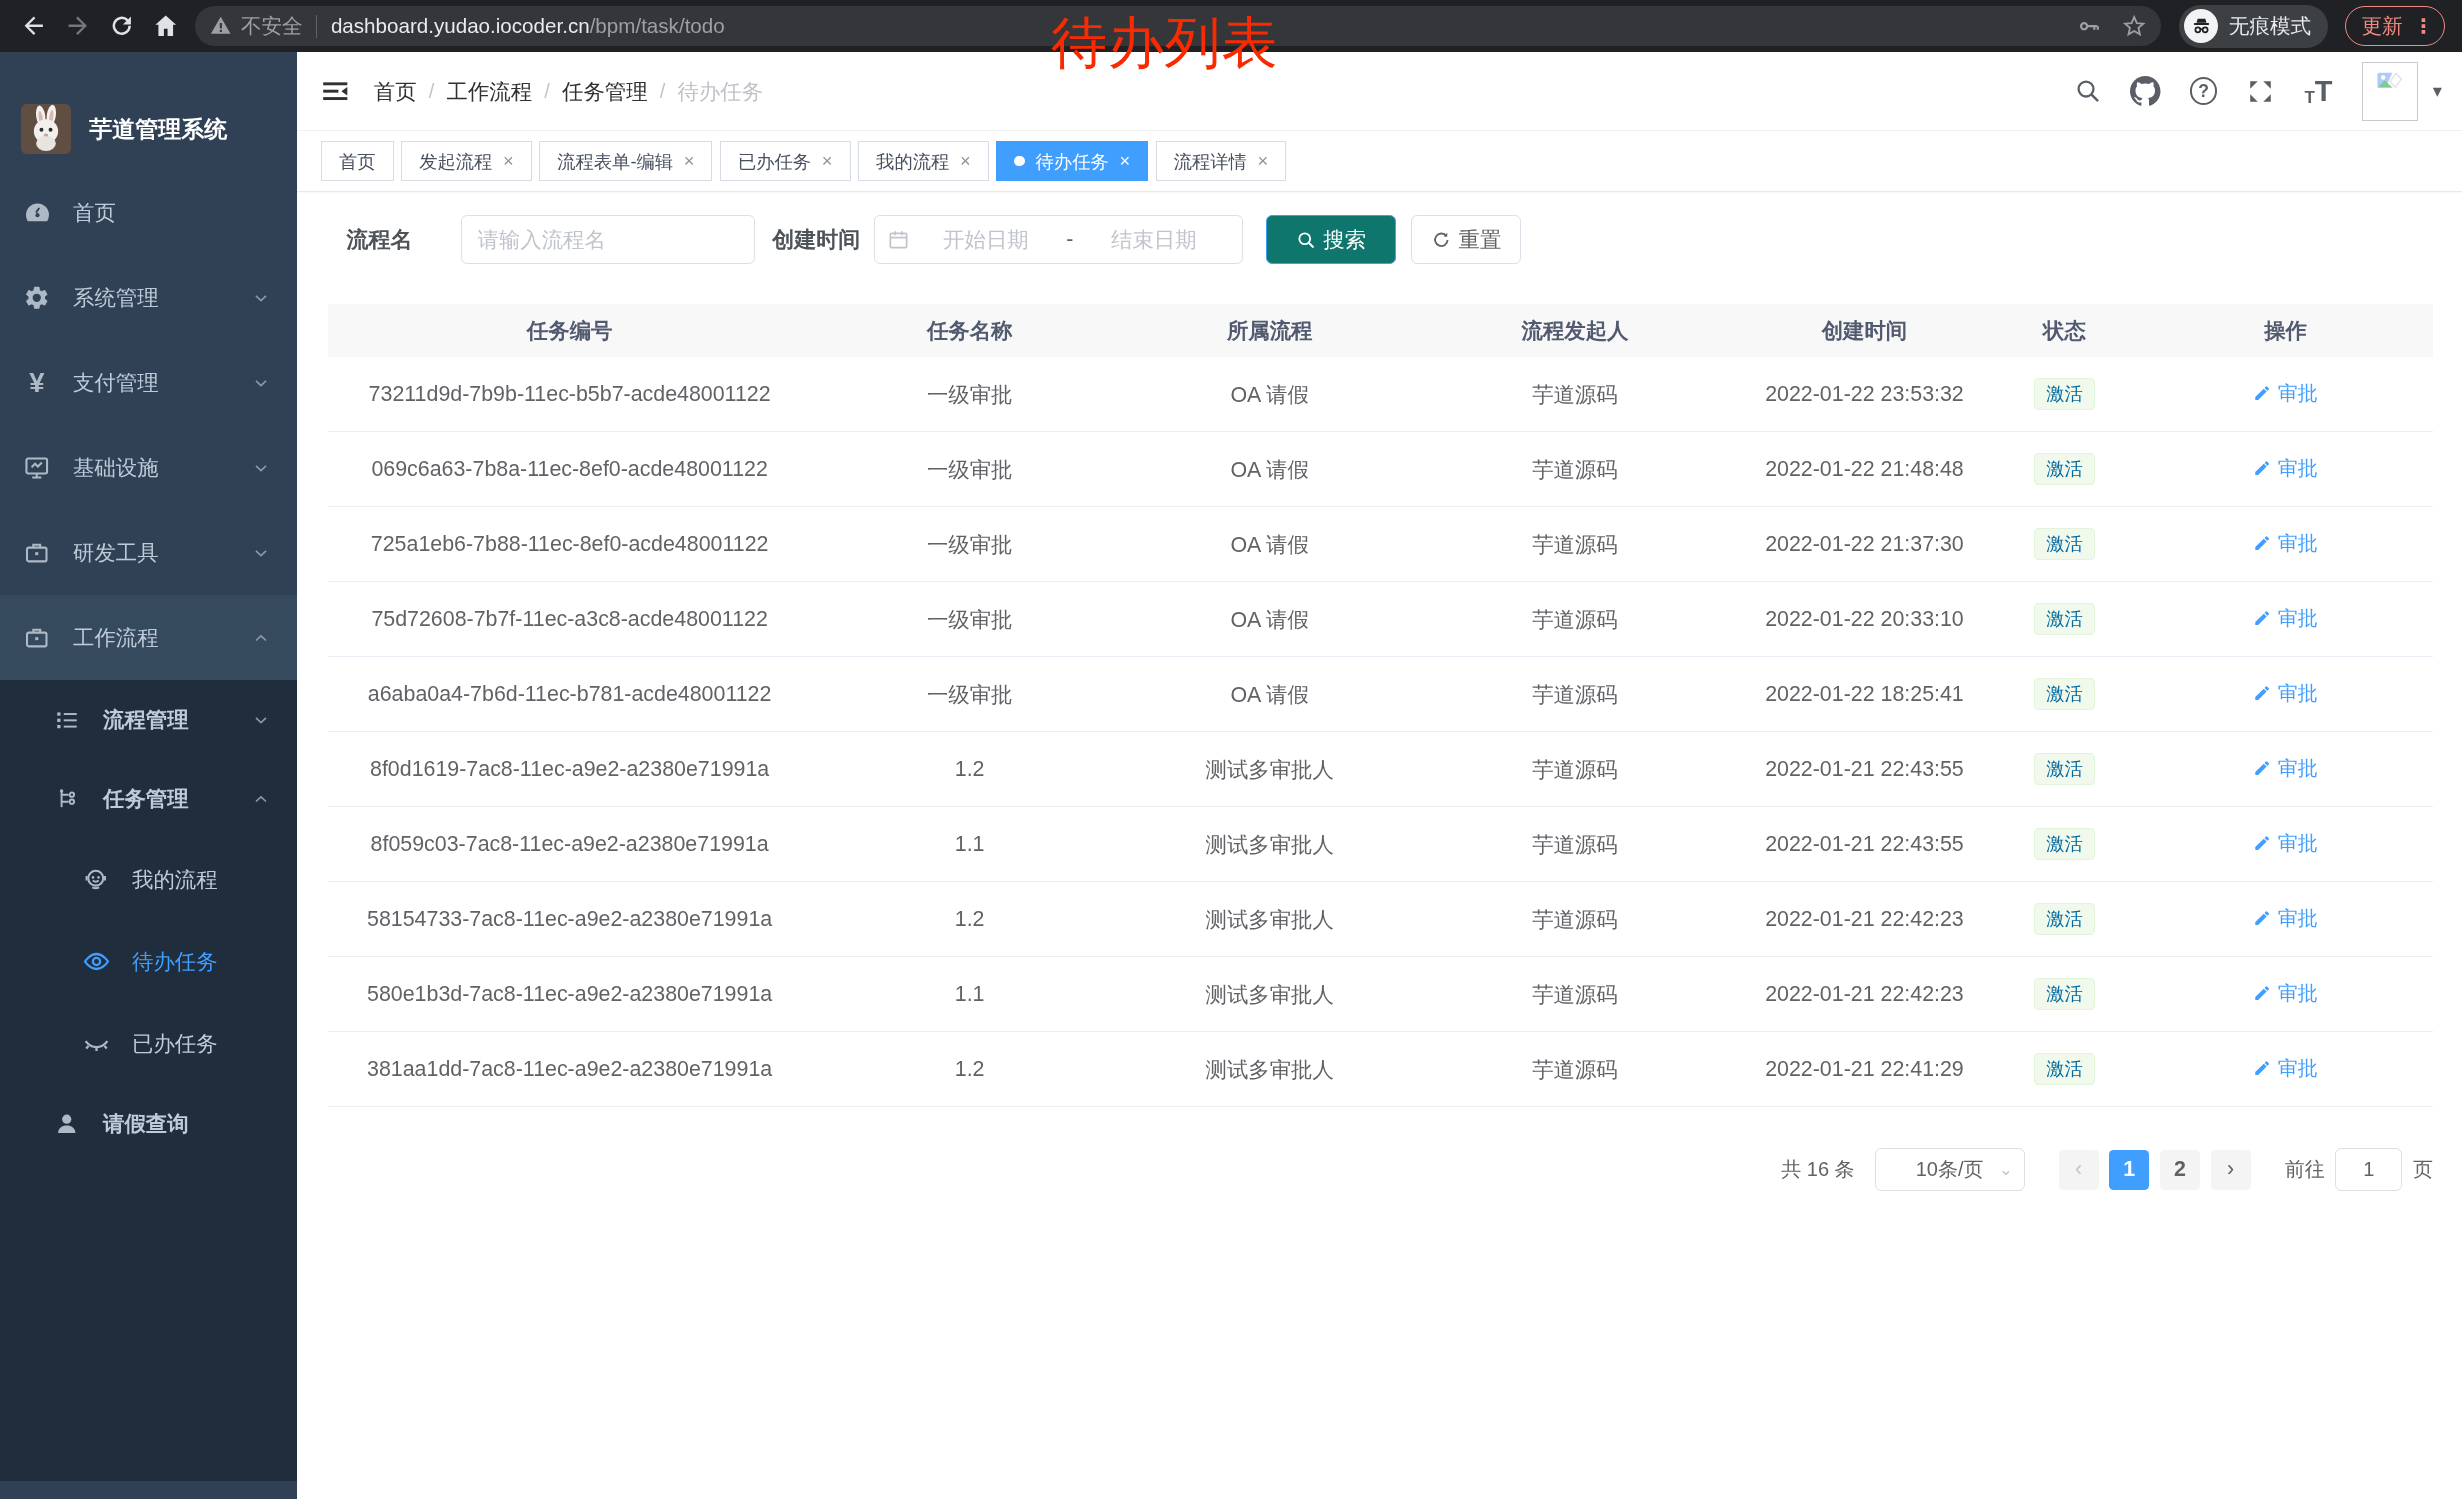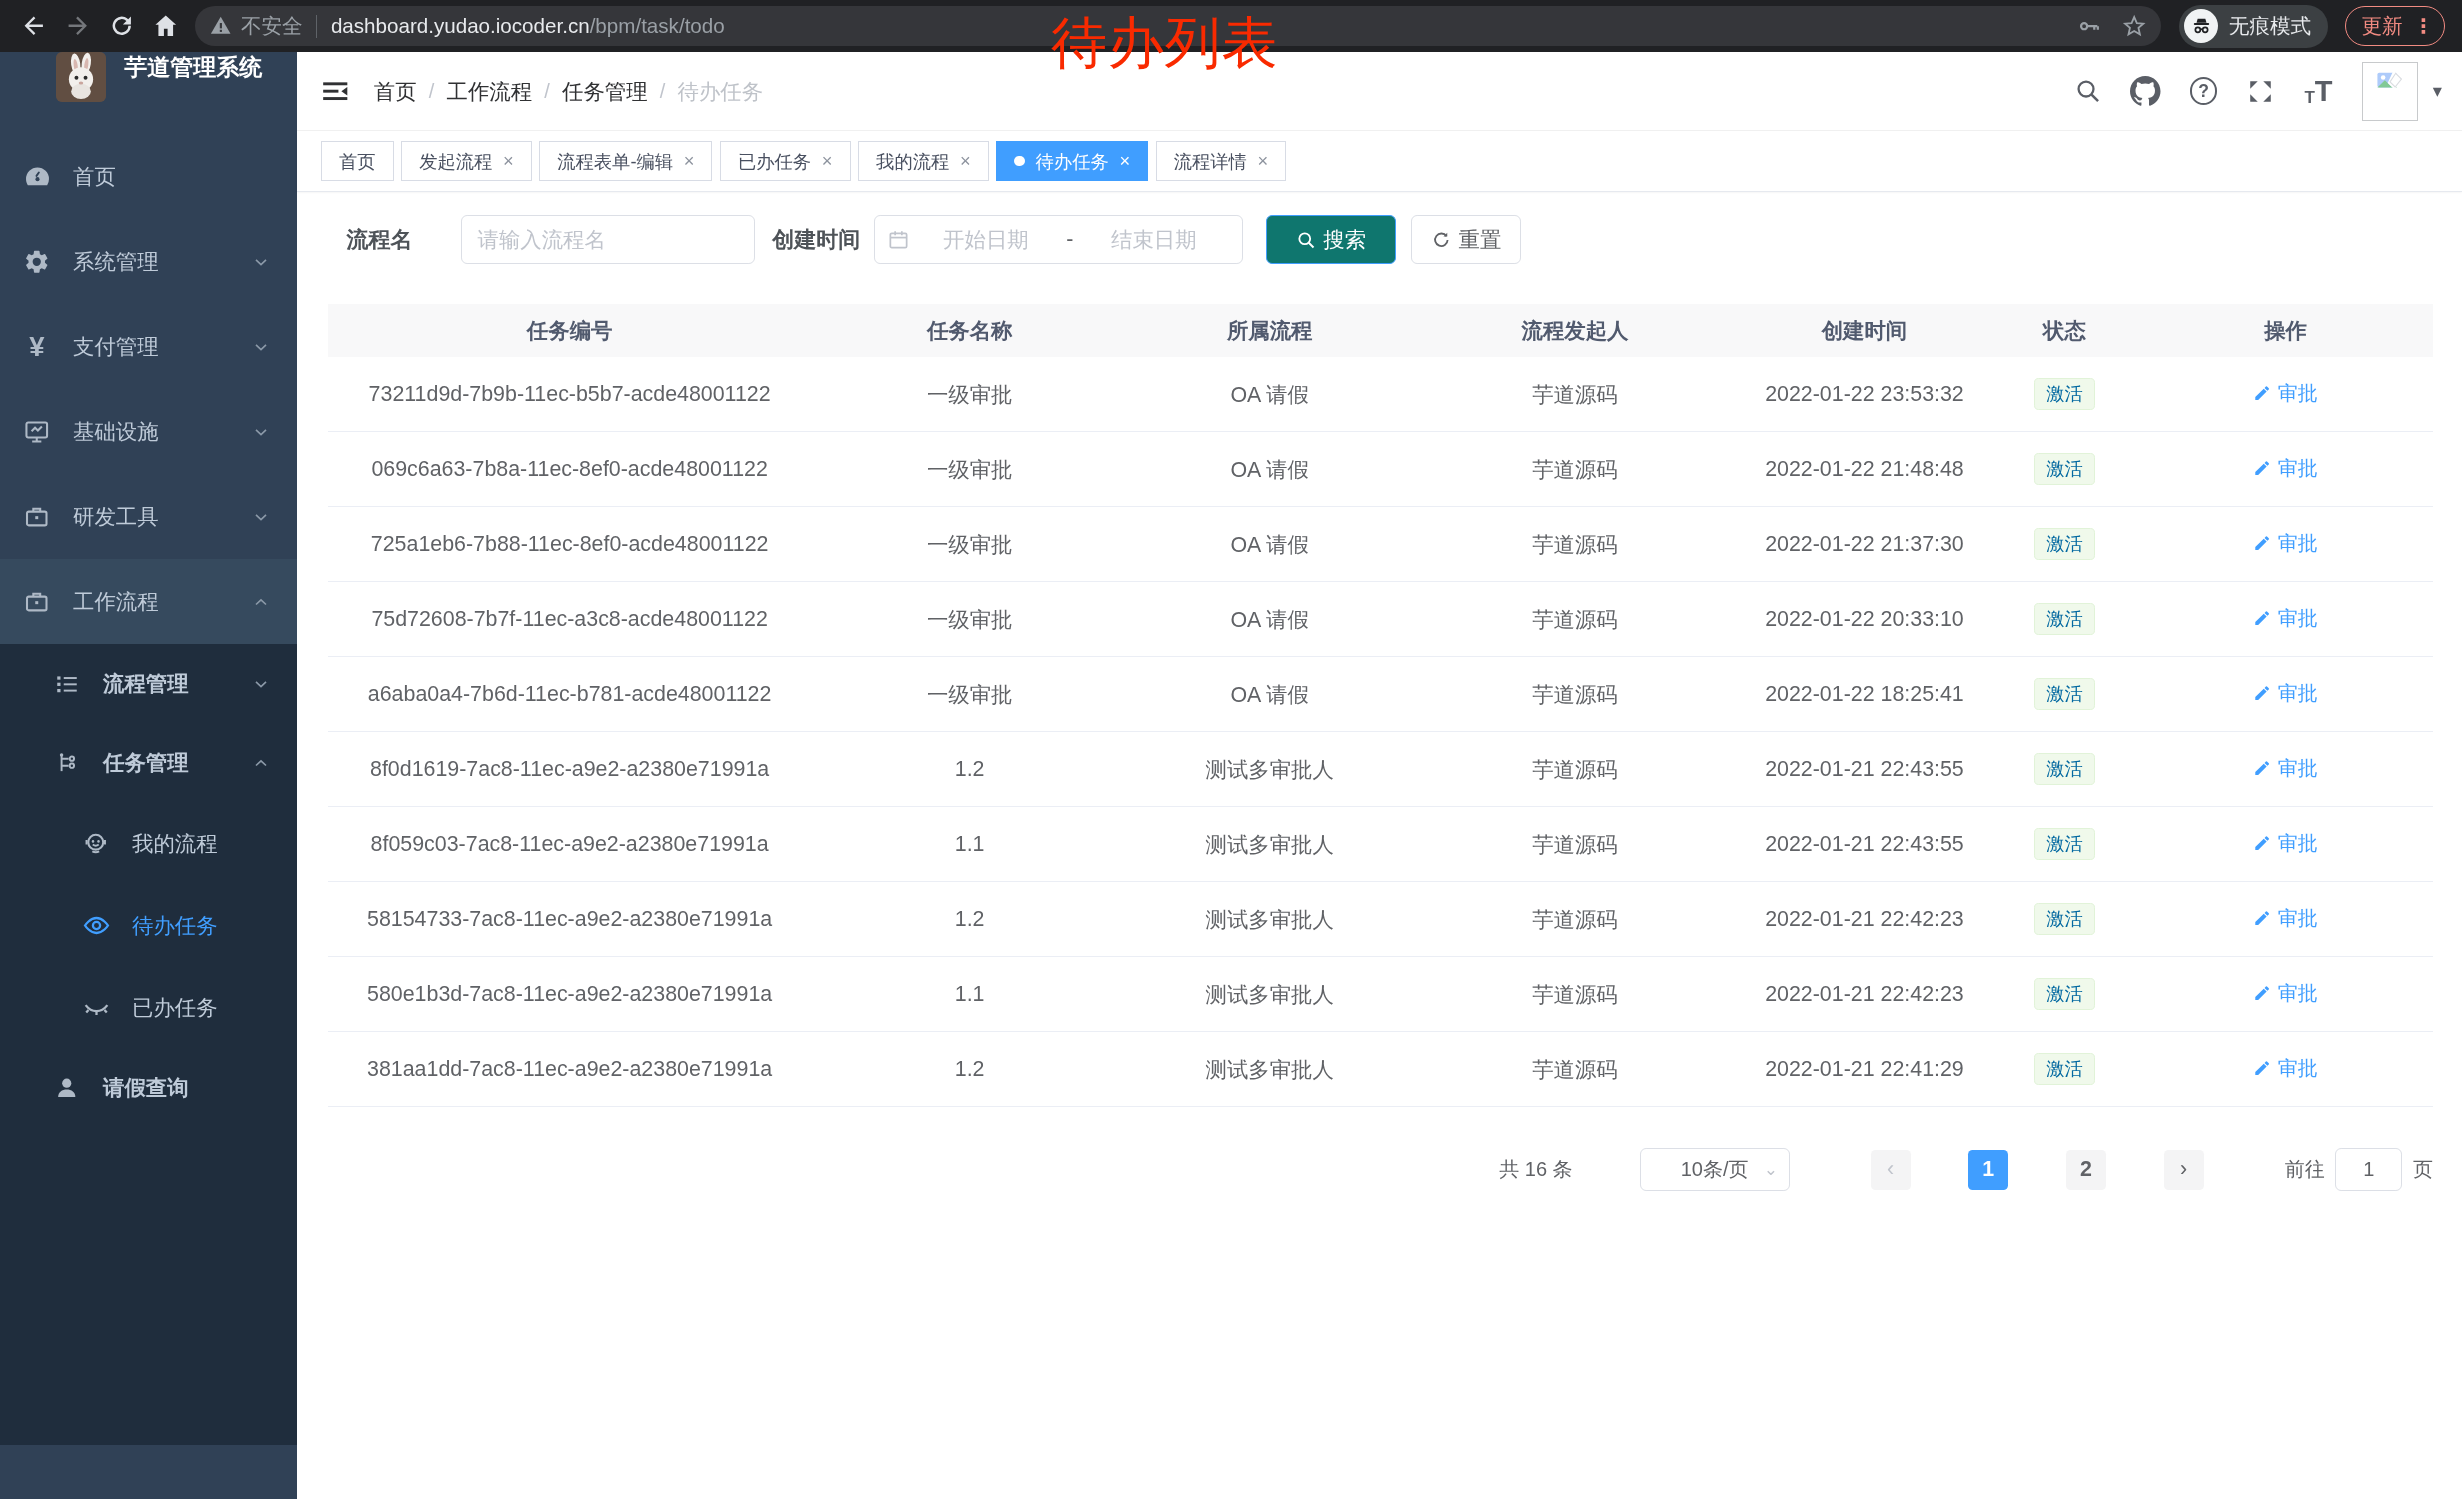--- a/index.html
+++ b/index.html
@@ -20,21 +20,21 @@
   .update-pill .dots { font-size:20px; margin-left:10.7px; letter-spacing:0; font-weight:700; }
 
   
   .annotation { position:absolute; left:1051px; top:6.1px; font-size:56px; font-weight:500; color:#f92a00; z-index:50; letter-spacing:0.8px; }
 
   
   .app { display:flex; height:1448px; }
 
   
   .sidebar { width:297px; flex:none; background:#304156; color:#bfcbd9; overflow:hidden; }
-  .logo-row { height:82px; display:flex; align-items:flex-start; padding-left:56px; }
+  .logo-row { height:82px; display:flex; align-items:center; padding-left:21px;margin-top:36px; }
   .logo-img { width:50px; height:50px; border-radius:6.1px; overflow:hidden; flex:none; }
   .logo-title { color:#fff; font-size:23px; font-weight:700; margin-left:18.3px; white-space:nowrap; }
   .menu-item { height:85px; display:flex; align-items:center; position:relative; font-size:21.4px; cursor:pointer; }
   .menu-item .mi-icon { width:34px; display:flex; justify-content:center; flex:none; }
   .menu-item .mi-label { margin-left:19px; white-space:nowrap; }
   .menu-item .chev { position:absolute; right:26px; top:50%; transform:translateY(-50%); }
   .lv1 { padding-left:20px; }
   .lv1.active-parent { background:#364a5e; }
   .submenu { background:#1f2d3d; }
   .submenu .menu-item { height:79px; }
@@ -88,21 +88,21 @@
   .table { margin-top:40px; width:100%; font-size:21.4px; }
   .thead { display:flex; background:#f8f8f9; height:53px; align-items:center; color:#515a6e; font-weight:700; }
   .trow { display:flex; height:75px; align-items:center; color:#606266; border-bottom:0.8px solid #ebeef5; }
   .cell { text-align:center; padding:0 7.6px; overflow:hidden; white-space:nowrap; }
   .c1{width:23%;} .c2{width:15%;} .c3{width:13.5%;} .c4{width:15.5%;} .c5{width:12%;} .c6{width:7%;} .c7{width:14%;}
   .badge { display:inline-block; background:#f0f9eb; border:0.8px solid #e1f3d8; color:#0369a1; font-size:18.3px; border-radius:4.6px; padding:5.3px 11.4px; line-height:1.1; }
   .action-link { color:#409eff; font-size:20px; display:inline-flex; align-items:center; cursor:pointer; }
   .action-link svg { margin-right:6.1px; }
 
   
-  .pagination { display:flex; align-items:center; justify-content:flex-end; margin-top:41px; font-size:20px; color:#606266;gap:47px; }
+  .pagination { display:flex; align-items:center; justify-content:flex-end; margin-top:41px; font-size:20px; color:#606266; }
   .pg-total { margin-right:20px; }
   .pg-size { width:150px; height:43px; border:0.8px solid #dcdfe6; border-radius:6.1px; display:flex; align-items:center; justify-content:center; position:relative; color:#606266; cursor:pointer; }
   .pg-size .caret { position:absolute; right:10.7px; color:#c0c4cc; font-size:17px; }
   .pg-btn { width:40px; height:40px; background:#f4f4f5; border-radius:4.6px; display:flex; align-items:center; justify-content:center; margin-left:10.7px; font-size:21.4px; cursor:pointer; }
   .pg-btn.first { margin-left:34px; }
   .pg-prev { color:#c0c4cc; }
   .pg-next { color:#606266; }
   .pg-page { color:#606266; font-weight:700; }
   .pg-page.active { background:#409eff; color:#fff; }
   .pg-goto { margin-left:34px; display:flex; align-items:center; }

